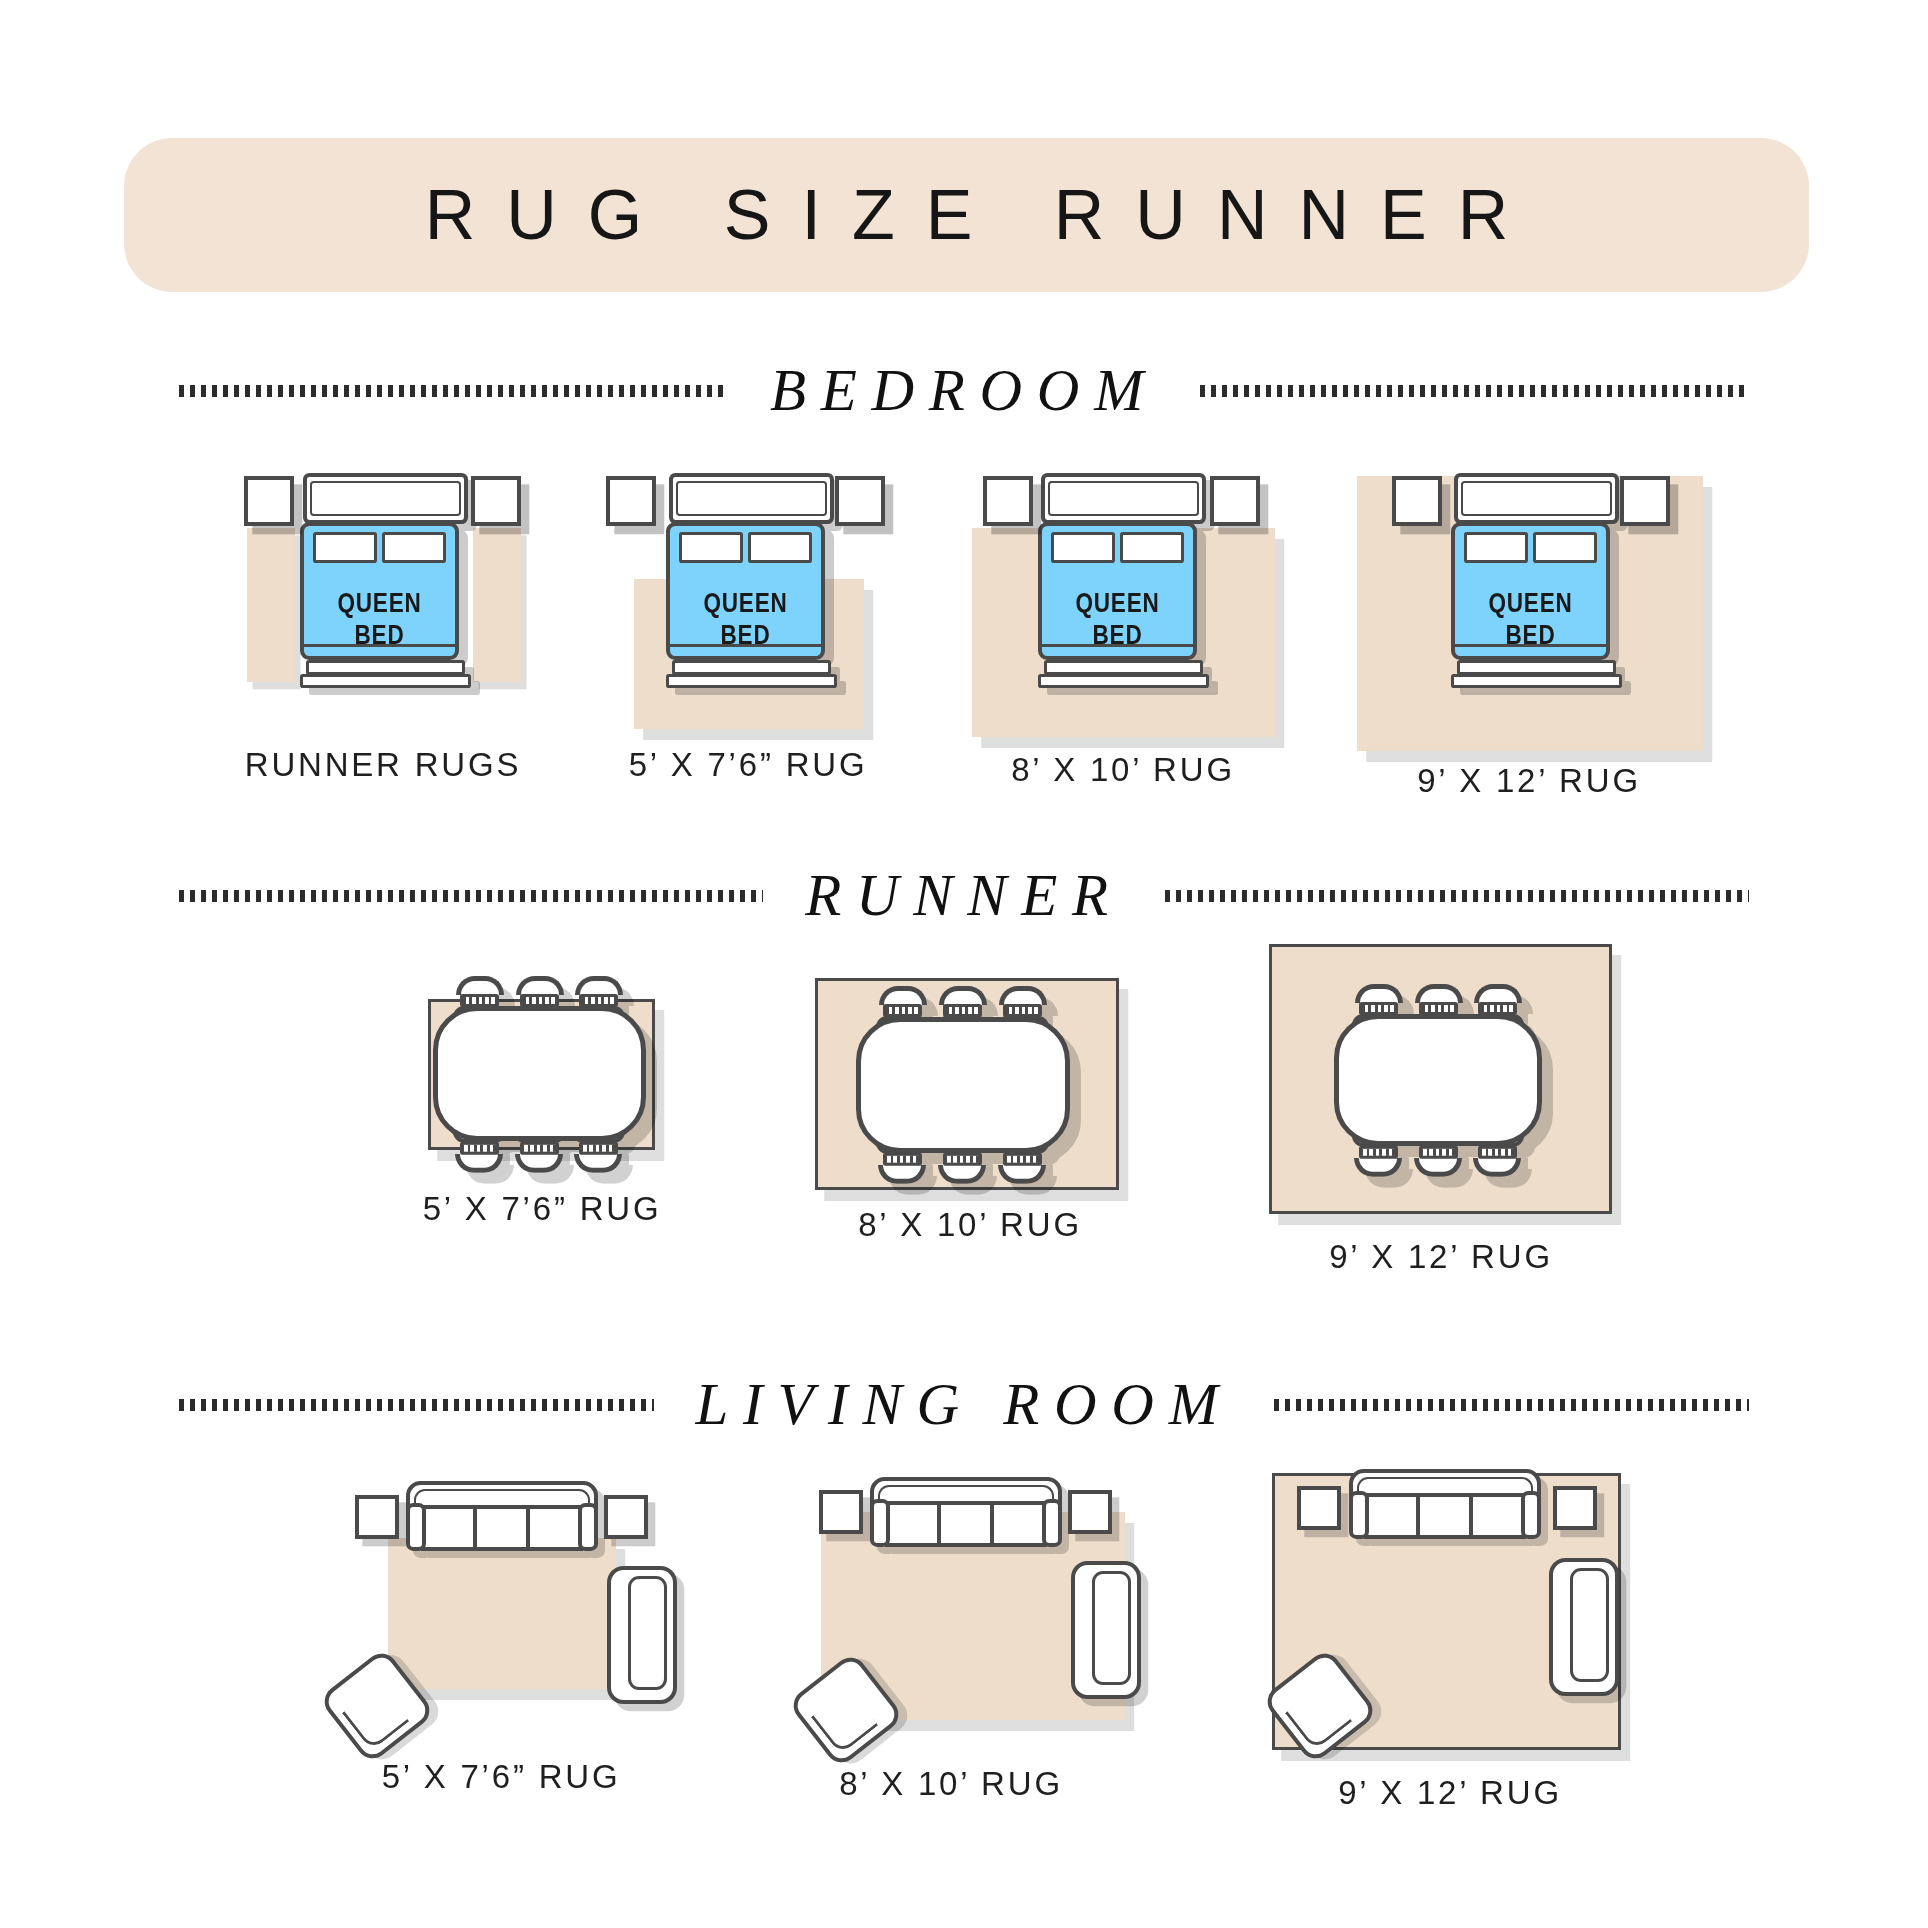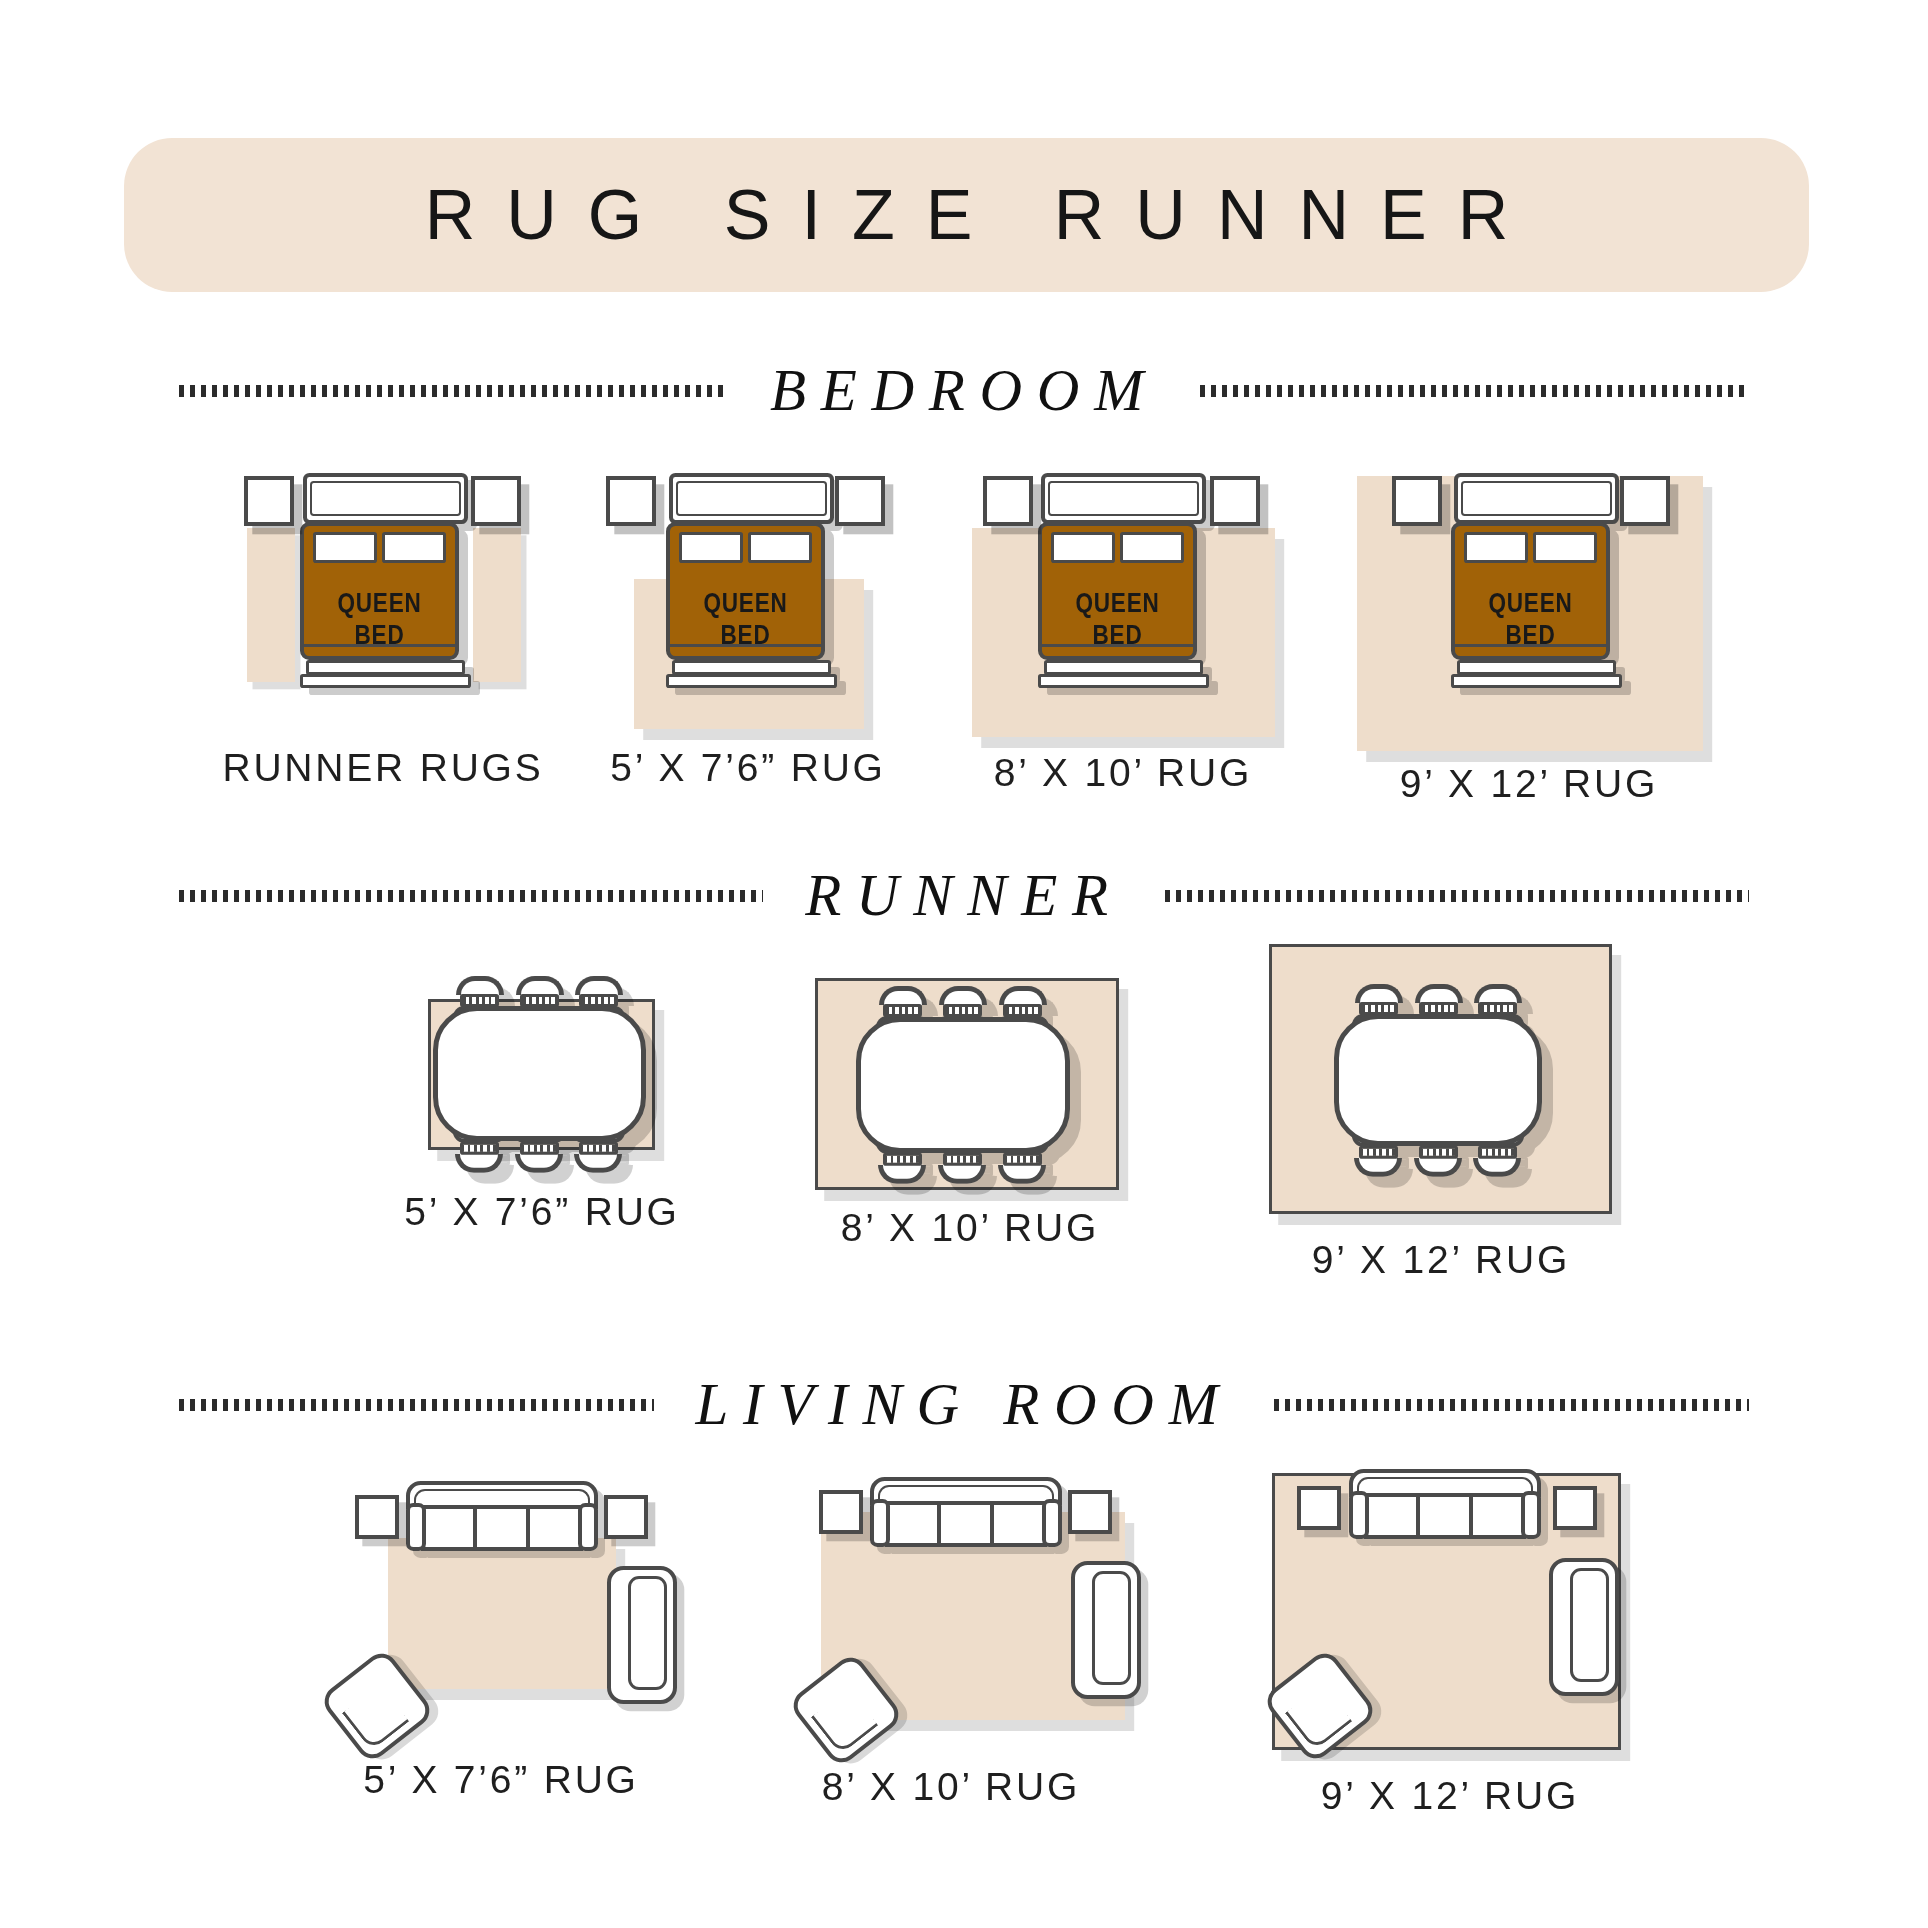--- a/index.html
+++ b/index.html
@@ -14,38 +14,38 @@
   .title-text{font-size:70px;letter-spacing:31px;color:#161616;white-space:nowrap;padding-left:31px;}
 
   
   .section-head{position:absolute;left:179px;width:1570px;height:73px;
                 display:flex;align-items:center;gap:42px;}
   .dots{flex:1;height:12px;
         background-image:repeating-linear-gradient(to right,#2b2b2b 0 4.6px,transparent 4.6px 11px);}
   .section-label{font-size:59px;font-style:italic;letter-spacing:14.7px;color:#111;white-space:nowrap;font-family:Liberation Serif, serif;}
 
   
-  .caption{position:absolute;font-size:39px;letter-spacing:2.8px;color:#1f1f1f;
+  .caption{position:absolute;font-size:33px;letter-spacing:2.8px;color:#1f1f1f;
            white-space:nowrap;transform:translateX(-50%);}
 
   
   .rug{position:absolute;background:var(--rug-bg,#eeddcb);box-shadow:9.2px 11px 0 rgba(0,0,0,0.13);z-index:1;}
   .rug.bordered{border:3.7px solid var(--outline,#4a4a4a);}
   .runner{position:absolute;width:48px;height:154px;background:var(--rug-bg,#eeddcb);
           box-shadow:5.5px 7.3px 0 rgba(0,0,0,0.13);z-index:1;}
 
   
   .nightstand{position:absolute;width:50px;height:50px;background:#fff;
               border:4.6px solid var(--outline,#4a4a4a);box-shadow:8.3px 8.3px 0 rgba(0,0,0,0.24);z-index:3;}
   .bed{position:absolute;width:171px;height:215px;z-index:2;
        filter:drop-shadow(9.2px 7.3px 0 rgba(0,0,0,0.20));}
   .headboard{position:absolute;left:2.8px;right:2.8px;top:0;height:51px;background:#fff;
              border:4.6px solid var(--outline,#4a4a4a);border-radius:6.4px;}
   .headboard::after{content:"";position:absolute;inset:3.7px;border:2.8px solid var(--outline,#4a4a4a);border-radius:3.7px;}
-  .bed-body{position:absolute;left:0;right:12px;top:49px;height:138px;background:#a16207;
+  .bed-body{position:absolute;left:0;right:12px;top:49px;height:138px;background:#7dd3fc;
             border:4.6px solid var(--outline,#4a4a4a);border-radius:9.2px;}
   .bed-body::after{content:"";position:absolute;left:0;right:0;bottom:9.2px;
                    border-top:3.7px solid var(--outline,#4a4a4a);}
   .pillows{display:flex;gap:4.6px;margin:6.4px 9.2px 0;}
   .pillow{flex:1;height:31px;background:#fff;border:3.7px solid var(--outline,#4a4a4a);border-radius:2.8px;}
   .bed-label{position:absolute;left:0;right:0;top:61px;text-align:center;
              font-weight:bold;font-size:27.5px;letter-spacing:0.9px;transform:scaleX(0.82);color:#191919;}
   .foot1{position:absolute;left:6.4px;right:6.4px;top:187px;height:14.7px;background:#fff;
          border:3.7px solid var(--outline,#4a4a4a);border-radius:2.8px;}
   .foot2{position:absolute;left:0;right:0;top:201px;height:13.8px;background:#fff;

